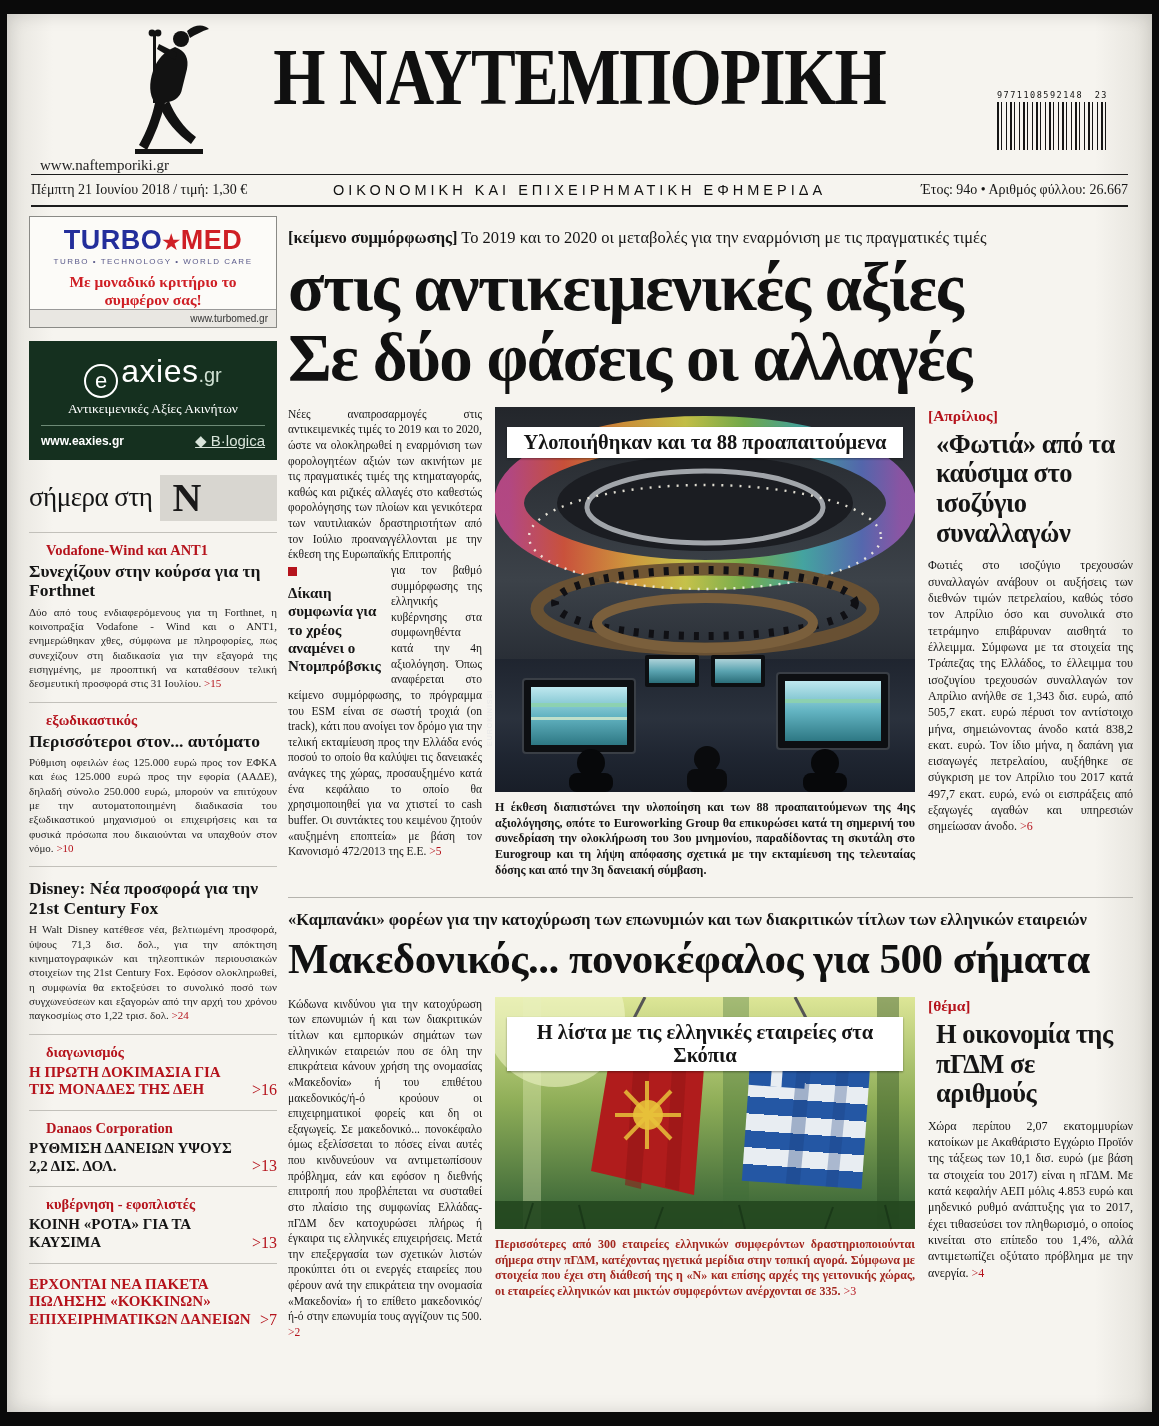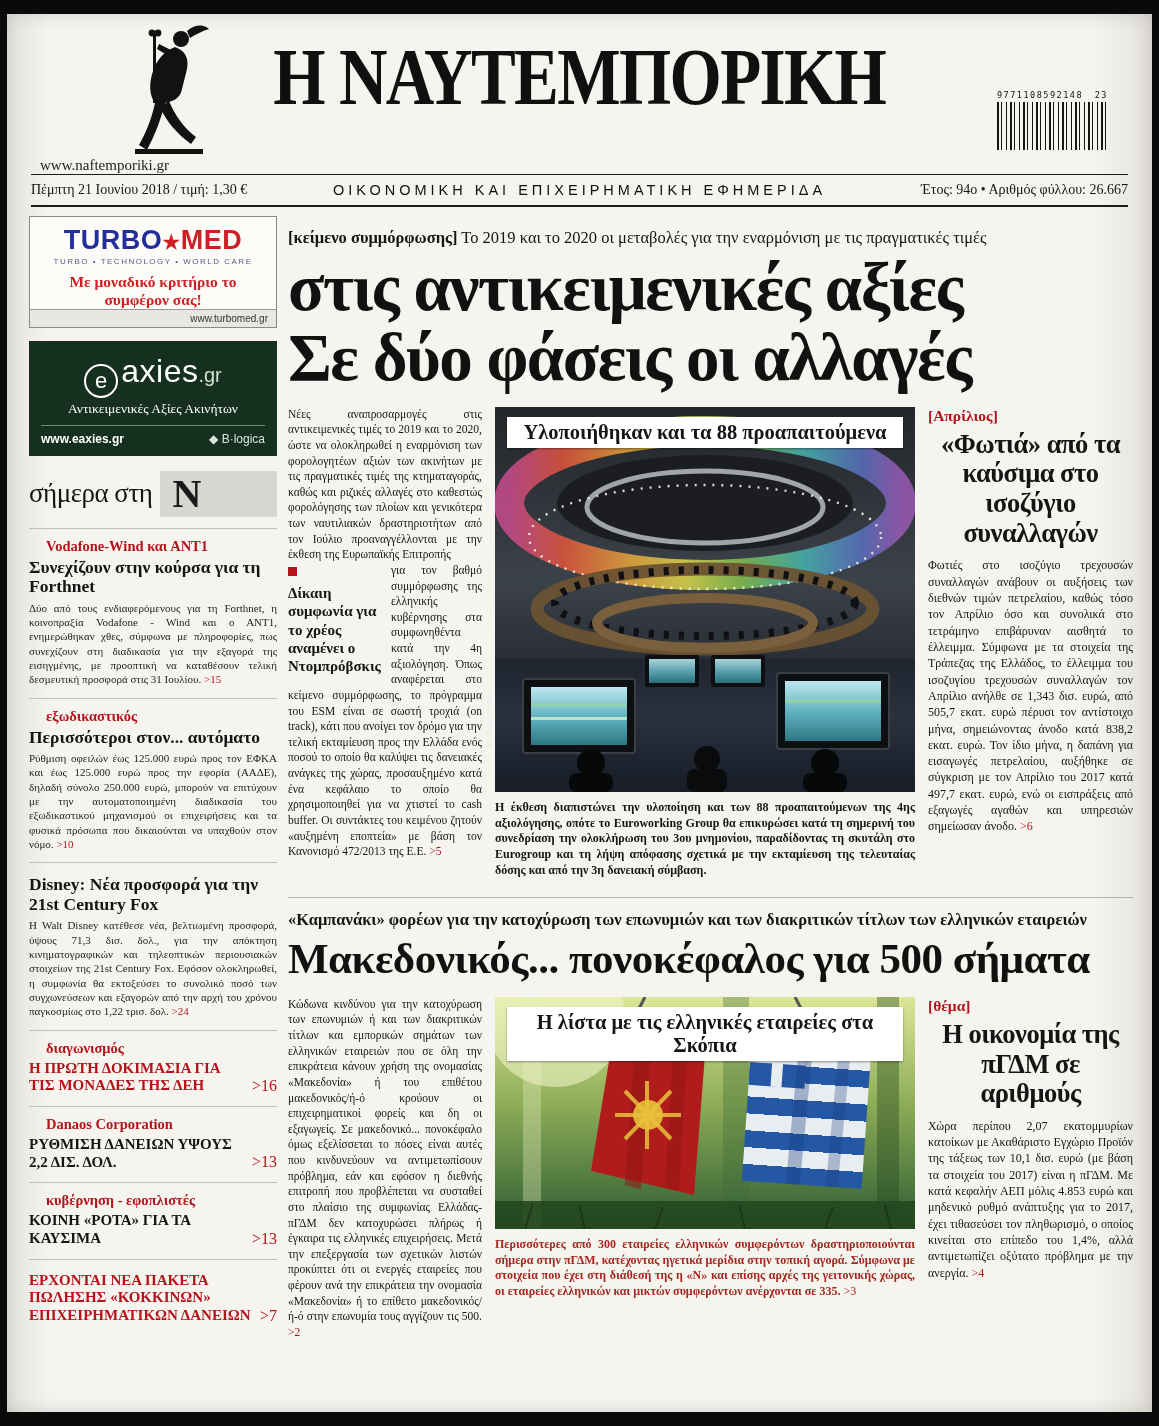--- a/index.html
+++ b/index.html
@@ -44,21 +44,21 @@
   .ad-eaxies{margin-top:13px;background:#15301f;color:#fff;padding:12px 12px 10px;}
   .ea-logo{display:flex;align-items:baseline;justify-content:center;font-family:"Liberation Sans",sans-serif;}
   .ea-e{width:30px;height:30px;border:2px solid #fff;border-radius:50%;display:inline-flex;align-items:center;justify-content:center;
     font-size:22px;line-height:1;margin-right:3px;transform:translateY(6px);}
   .ea-rest{font-size:32px;letter-spacing:.5px;}
   .ea-tld{font-size:20px;color:#cfe0d2;}
   .ea-title{text-align:center;font-weight:normal;font-size:13.5px;margin-top:9px;}
   .ea-rule{border-top:1px solid #6d8a76;margin:8px 0 6px;}
   .ea-bottom{display:flex;justify-content:space-between;align-items:center;font-family:"Liberation Sans",sans-serif;}
   .ea-url{font-weight:bold;font-size:12px;}
-  .ea-partner{font-size:12px;color:#d8e4da;}
+  .ea-partner{font-size:15px;color:#d8e4da;text-decoration:underline;}
   .sb-head{margin-top:15px;display:flex;align-items:center;}
   .sb-head-text{font-size:27px;letter-spacing:-.5px;padding-right:8px;white-space:nowrap;}
   .sb-head-n{flex:1;background:#d8d6d0;height:46px;display:flex;align-items:center;padding-left:12px;
     font-size:40px;font-weight:bold;color:#1a1a1a;}
   .sb-item{border-top:1px solid #c2c0ba;margin-top:11px;padding-top:9px;}
   .sb-item:first-of-type{border-top:none;}
   .sb-label{color:#b5131c;font-weight:bold;font-size:14.5px;margin-left:17px;}
   .sb-title{font-weight:bold;font-size:17.5px;line-height:1.12;margin:3px 0 4px;}
   .sb-body{font-size:11px;line-height:1.3;text-align:justify;color:#1d1d1d;}
   .ref{color:#b5131c;font-weight:normal;white-space:nowrap;}
@@ -71,28 +71,28 @@
   .kicker-tag{font-weight:bold;}
   .lead-headline{margin:4px 0 14px;font-weight:bold;font-size:67px;line-height:1.05;letter-spacing:-1.5px;color:#111;}
   .lead-headline span{display:block;}
   .cols{display:flex;gap:13px;}
   .col-text{width:194px;font-size:11.5px;line-height:1.36;text-align:justify;}
   .col-text p{margin:0;}
   .pullquote{float:left;width:94px;padding:4px 9px 4px 0;font-weight:bold;font-size:15px;line-height:1.22;text-align:left;}
   .pq-bullet{display:block;width:9px;height:9px;background:#b5131c;margin-bottom:8px;}
   .col-photo{width:420px;}
   .photo-frame{position:relative;width:420px;}
-  .photo-title{position:absolute;top:10px;left:12px;right:12px;background:#fff;padding:4px 8px;
+  .photo-title{position:absolute;top:20px;left:12px;right:12px;background:#fff;padding:4px 8px;
     font-weight:bold;font-size:20.5px;text-align:center;box-shadow:0 1px 2px rgba(0,0,0,.4);}
   .photo-credit{position:absolute;left:-2px;bottom:46px;transform:rotate(-90deg);transform-origin:left bottom;
     font-family:"Liberation Sans",sans-serif;font-size:7px;color:#e8e8e8;letter-spacing:1px;}
   .photo-caption{margin-top:8px;font-weight:bold;font-size:12px;line-height:1.32;text-align:justify;}
   .col-right{width:205px;}
   .col-tag{color:#b5131c;font-weight:bold;font-size:15.5px;}
-  .col-right h3{margin:5px 0 9px;font-size:26.5px;line-height:1.12;font-weight:bold;letter-spacing:-.5px;text-align:center;}
+  .col-right h3{margin:5px 8px 9px;font-size:26.5px;line-height:1.12;font-weight:bold;letter-spacing:-.5px;}
   .col-right-body{font-size:12px;line-height:1.36;text-align:justify;}
   .story-divider{border-top:1px solid #b5b3ad;margin:18px 0 12px;}
   .second-kicker{font-weight:bold;font-size:16.5px;}
   .second-headline{margin:4px 0 14px;font-weight:bold;font-size:43px;letter-spacing:-.5px;color:#111;}
   .caption-red{color:#a3271f;}
   svg{display:block;}
 </style>
 </head>
 <body>
 

